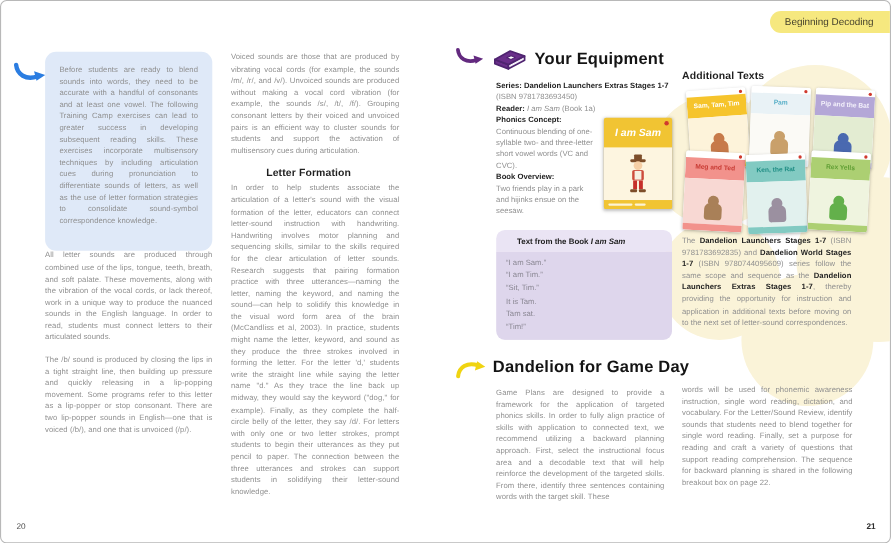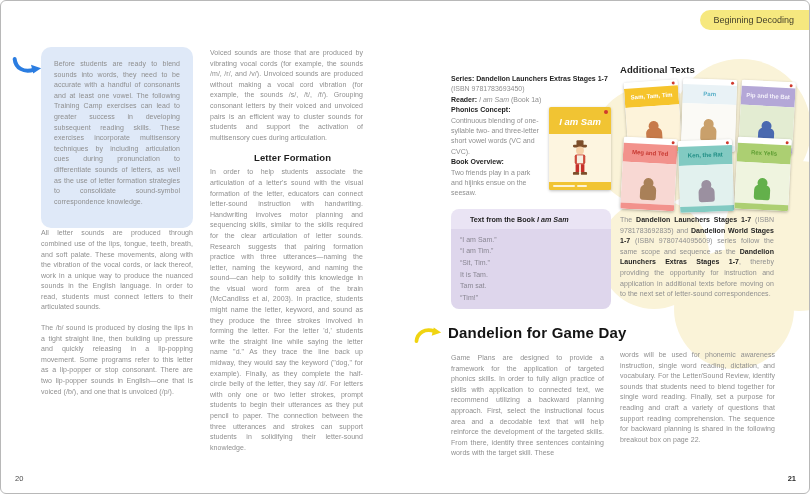--- a/index.html
+++ b/index.html
@@ -19,21 +19,21 @@
   p.body, div.body{font-size:7px;line-height:10.6px;text-align:justify;color:var(--text-gray);letter-spacing:.05px;}
   h3.sub{font-size:9.5px;font-weight:bold;color:var(--text-dark);letter-spacing:.1px;}
   
   .col1{position:absolute;left:40px;top:46px;width:152px;}
   .intro-box{position:relative;background:var(--blue-box);border-radius:10px;padding:12px 13px 11px;}
   .intro-arrow{position:absolute;left:-29px;top:7px;color:var(--blue-arrow);}
   .intro-box h1{font-size:16px;font-weight:bold;color:#161616;letter-spacing:.2px;margin:0 0 8px;}
   .col1 h3{margin:14px 0 4px;}
   .col1 p.body{margin-bottom:10px;}
   .col2{position:absolute;left:209px;top:47px;width:153px;}
-  .col2 h3{margin:9px 12px 4px;padding-left:32px;}
+  .col2 h3{margin:9px 0 4px;padding-left:32px;}
   .pageno{position:absolute;bottom:12px;font-size:7.5px;color:#4a4a4a;}
   .pageno.l{left:14px;}
   .pageno.r{right:14px;font-weight:bold;color:#2e2e2e;margin-left:12px;}
   
   .badge{position:absolute;top:9px;right:0;z-index:3;background:var(--badge-bg);
     border-radius:11px 0 0 11px;padding:5px 16px 5px 13px;font-size:9px;font-weight:normal;color:#45412c;}
   .blob{position:absolute;border-radius:50%;background:var(--blob);z-index:0;}
   .hgroup{position:absolute;display:flex;align-items:center;gap:6px;z-index:2;}
   .hgroup h2{font-size:15px;font-weight:bold;color:#141414;letter-spacing:.2px;}
   .equip-head{left:8px;top:36px;}
@@ -108,20 +108,39 @@
   <div class="page right">
 
     <div class="blob" style="left:185px;top:85px;width:120px;height:120px;"></div>
     <div class="blob" style="left:265px;top:58px;width:140px;height:140px;"></div>
     <div class="blob" style="left:318px;top:160px;width:150px;height:150px;"></div>
     <div class="blob" style="left:193px;top:198px;width:110px;height:110px;"></div>
     <div class="blob" style="left:268px;top:248px;width:120px;height:120px;"></div>
 
     <div class="badge">Beginning Decoding</div>
 
+    <div class="hgroup equip-head">
+      <span class="arrow purple">
+        <svg width="26" height="21" viewBox="0 0 34 24">
+            <path d="M3 4 C4 14, 13 20, 25 16" fill="none" stroke="currentColor" stroke-width="4.5" stroke-linecap="round"></path>
+            <path d="M33 14.5 L21.5 10.5 L24 20.5 Z" fill="currentColor"></path>
+          </svg>
+      </span>
+      <span>
+        <svg width="34" height="28" viewBox="0 0 44 36">
+          <g stroke="#4f2470" stroke-width="2" stroke-linejoin="round">
+            <path d="M5 22 L5 27 L21 33 L21 28 Z" fill="#6a2f8a"></path>
+            <path d="M21 28 L21 33 L40 23 L40 18 Z" fill="#f4eef9"></path>
+            <path d="M5 22 L21 28 L40 18 L23 12 Z" fill="#6a2f8a"></path>
+            <path d="M19 20 l5 2 5 -2.5 -5 -2 z" fill="#ffffff" stroke-width="1.2"></path>
+          </g>
+        </svg>
+      </span>
+      <h2>Your Equipment</h2>
+    </div>
 
     <div class="colA">
       <p class="meta">
         <span class="b">Series:</span>
         <span class="b">Dandelion Launchers Extras Stages 1-7</span>
         <span>(ISBN 9781783693450)</span>
       </p>
       <p class="meta">
         <span class="b">Reader:</span>
         <span class="i">I am Sam</span>

